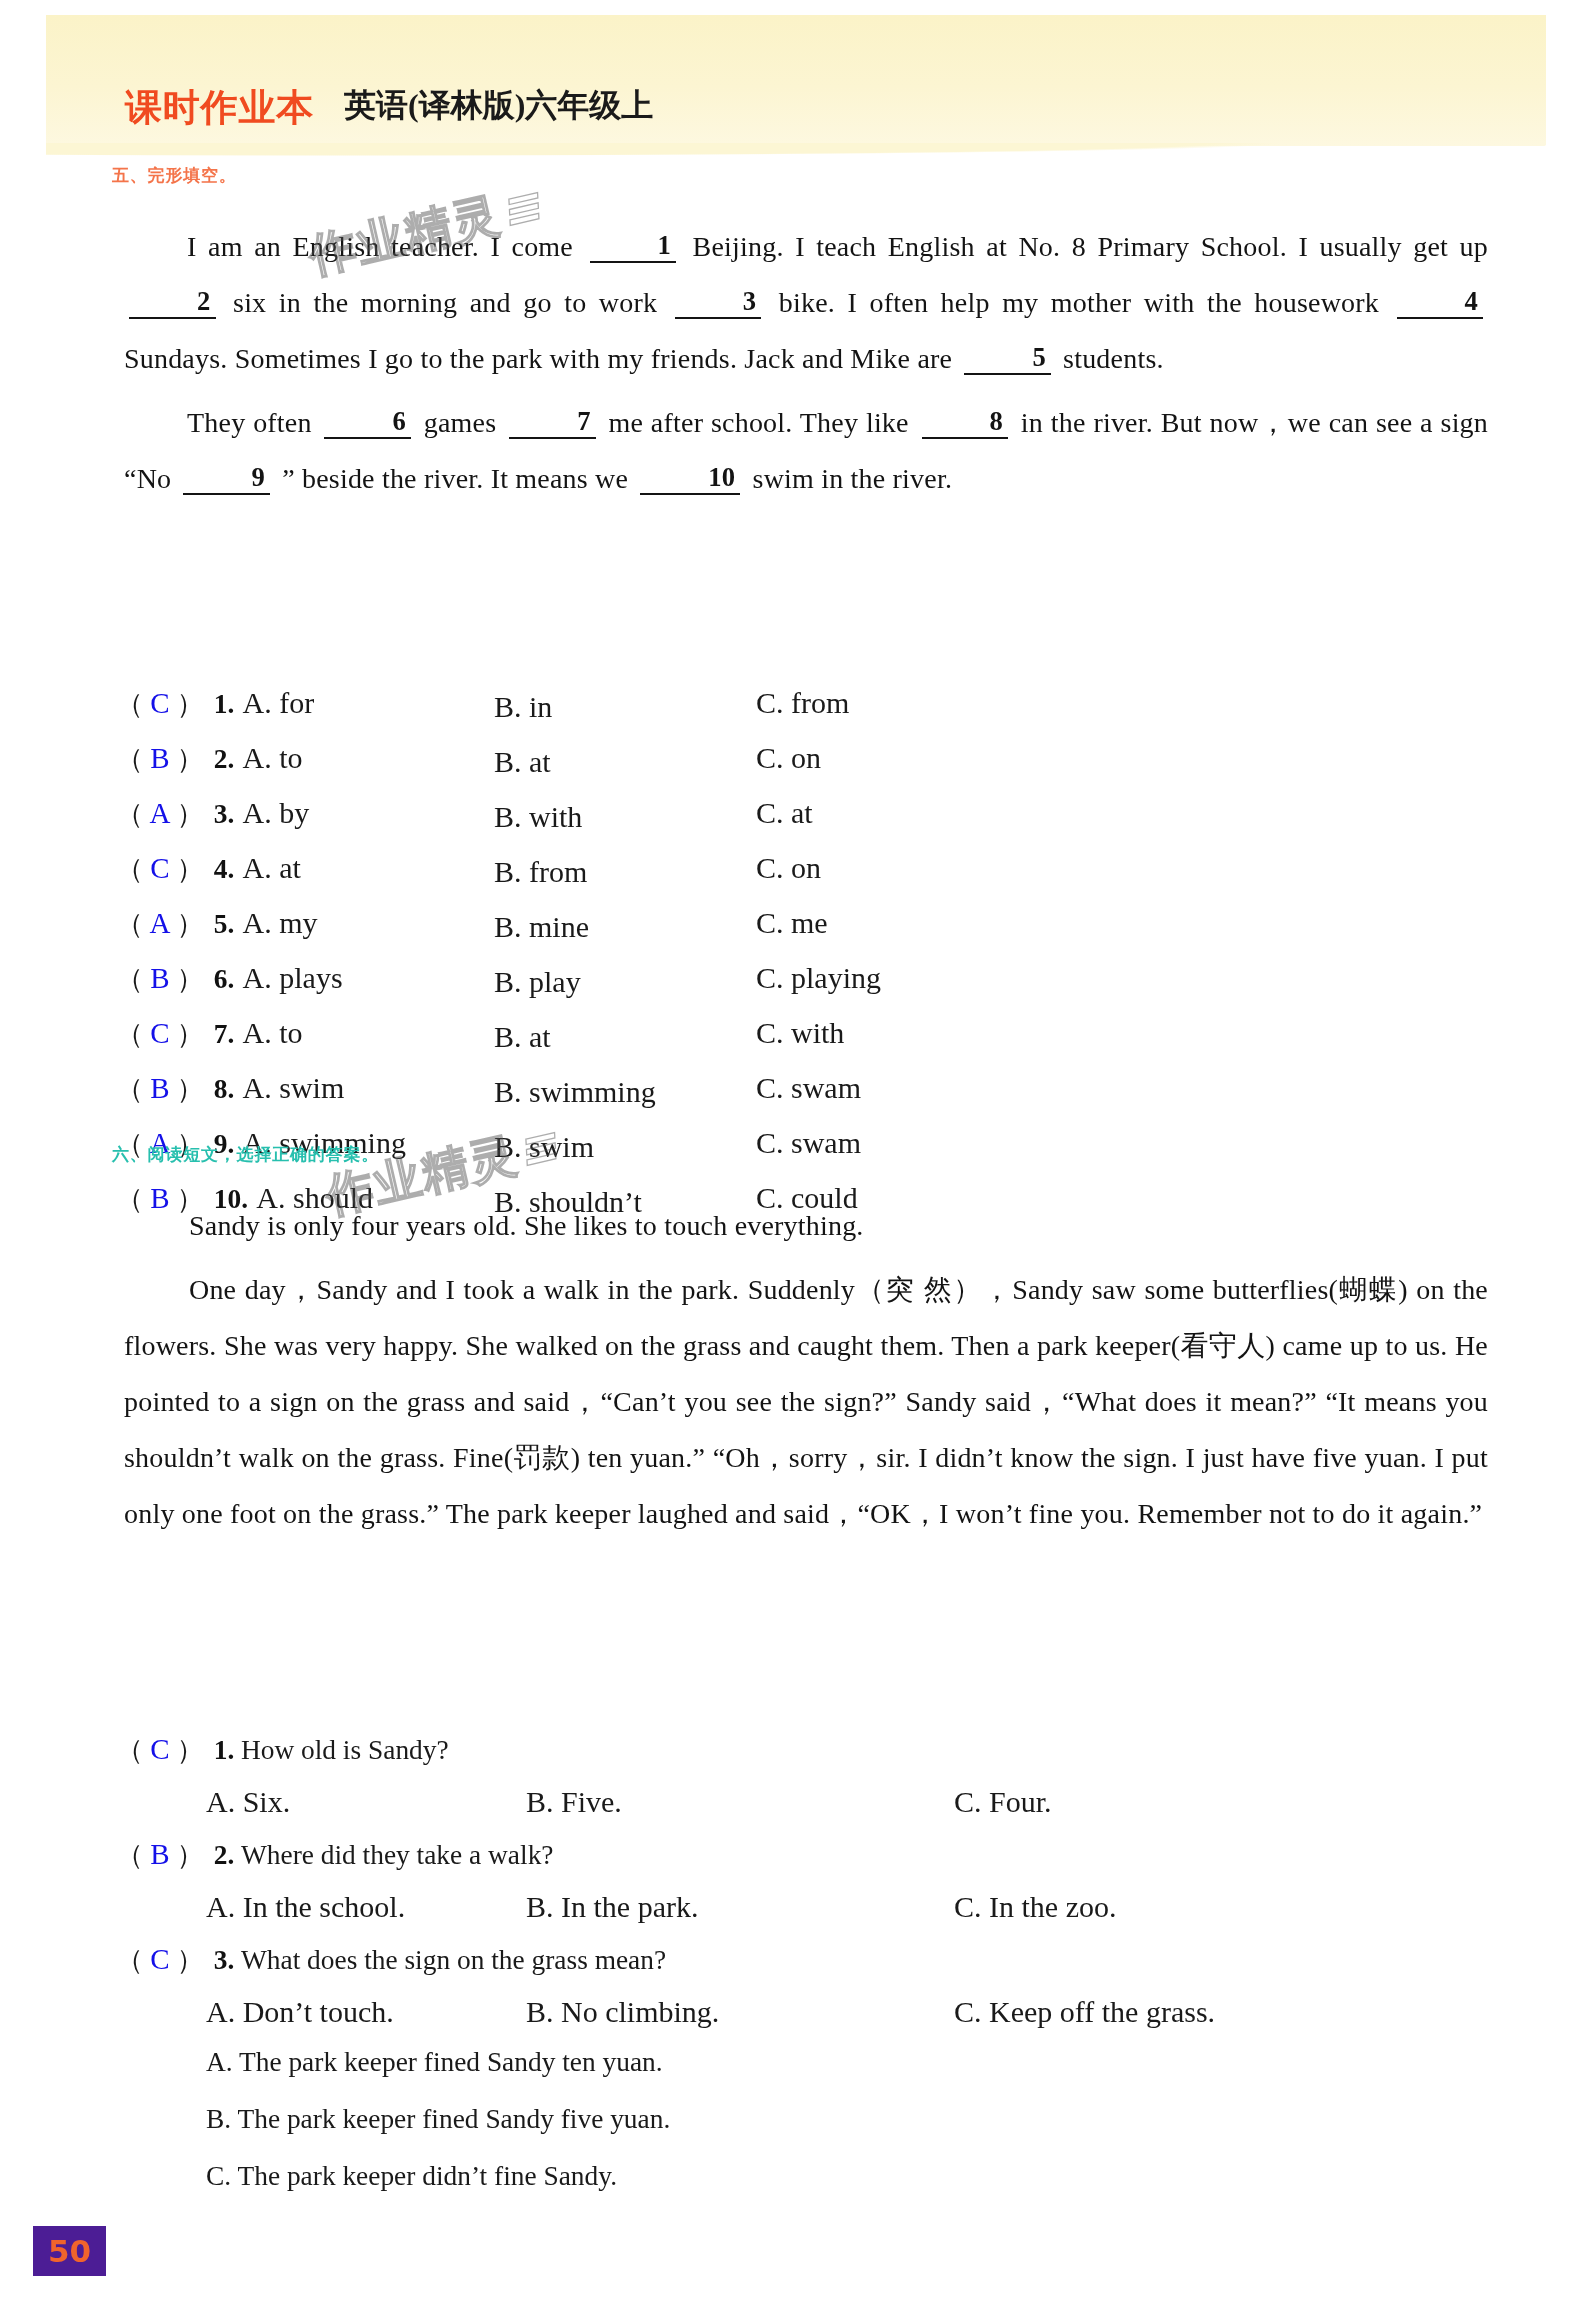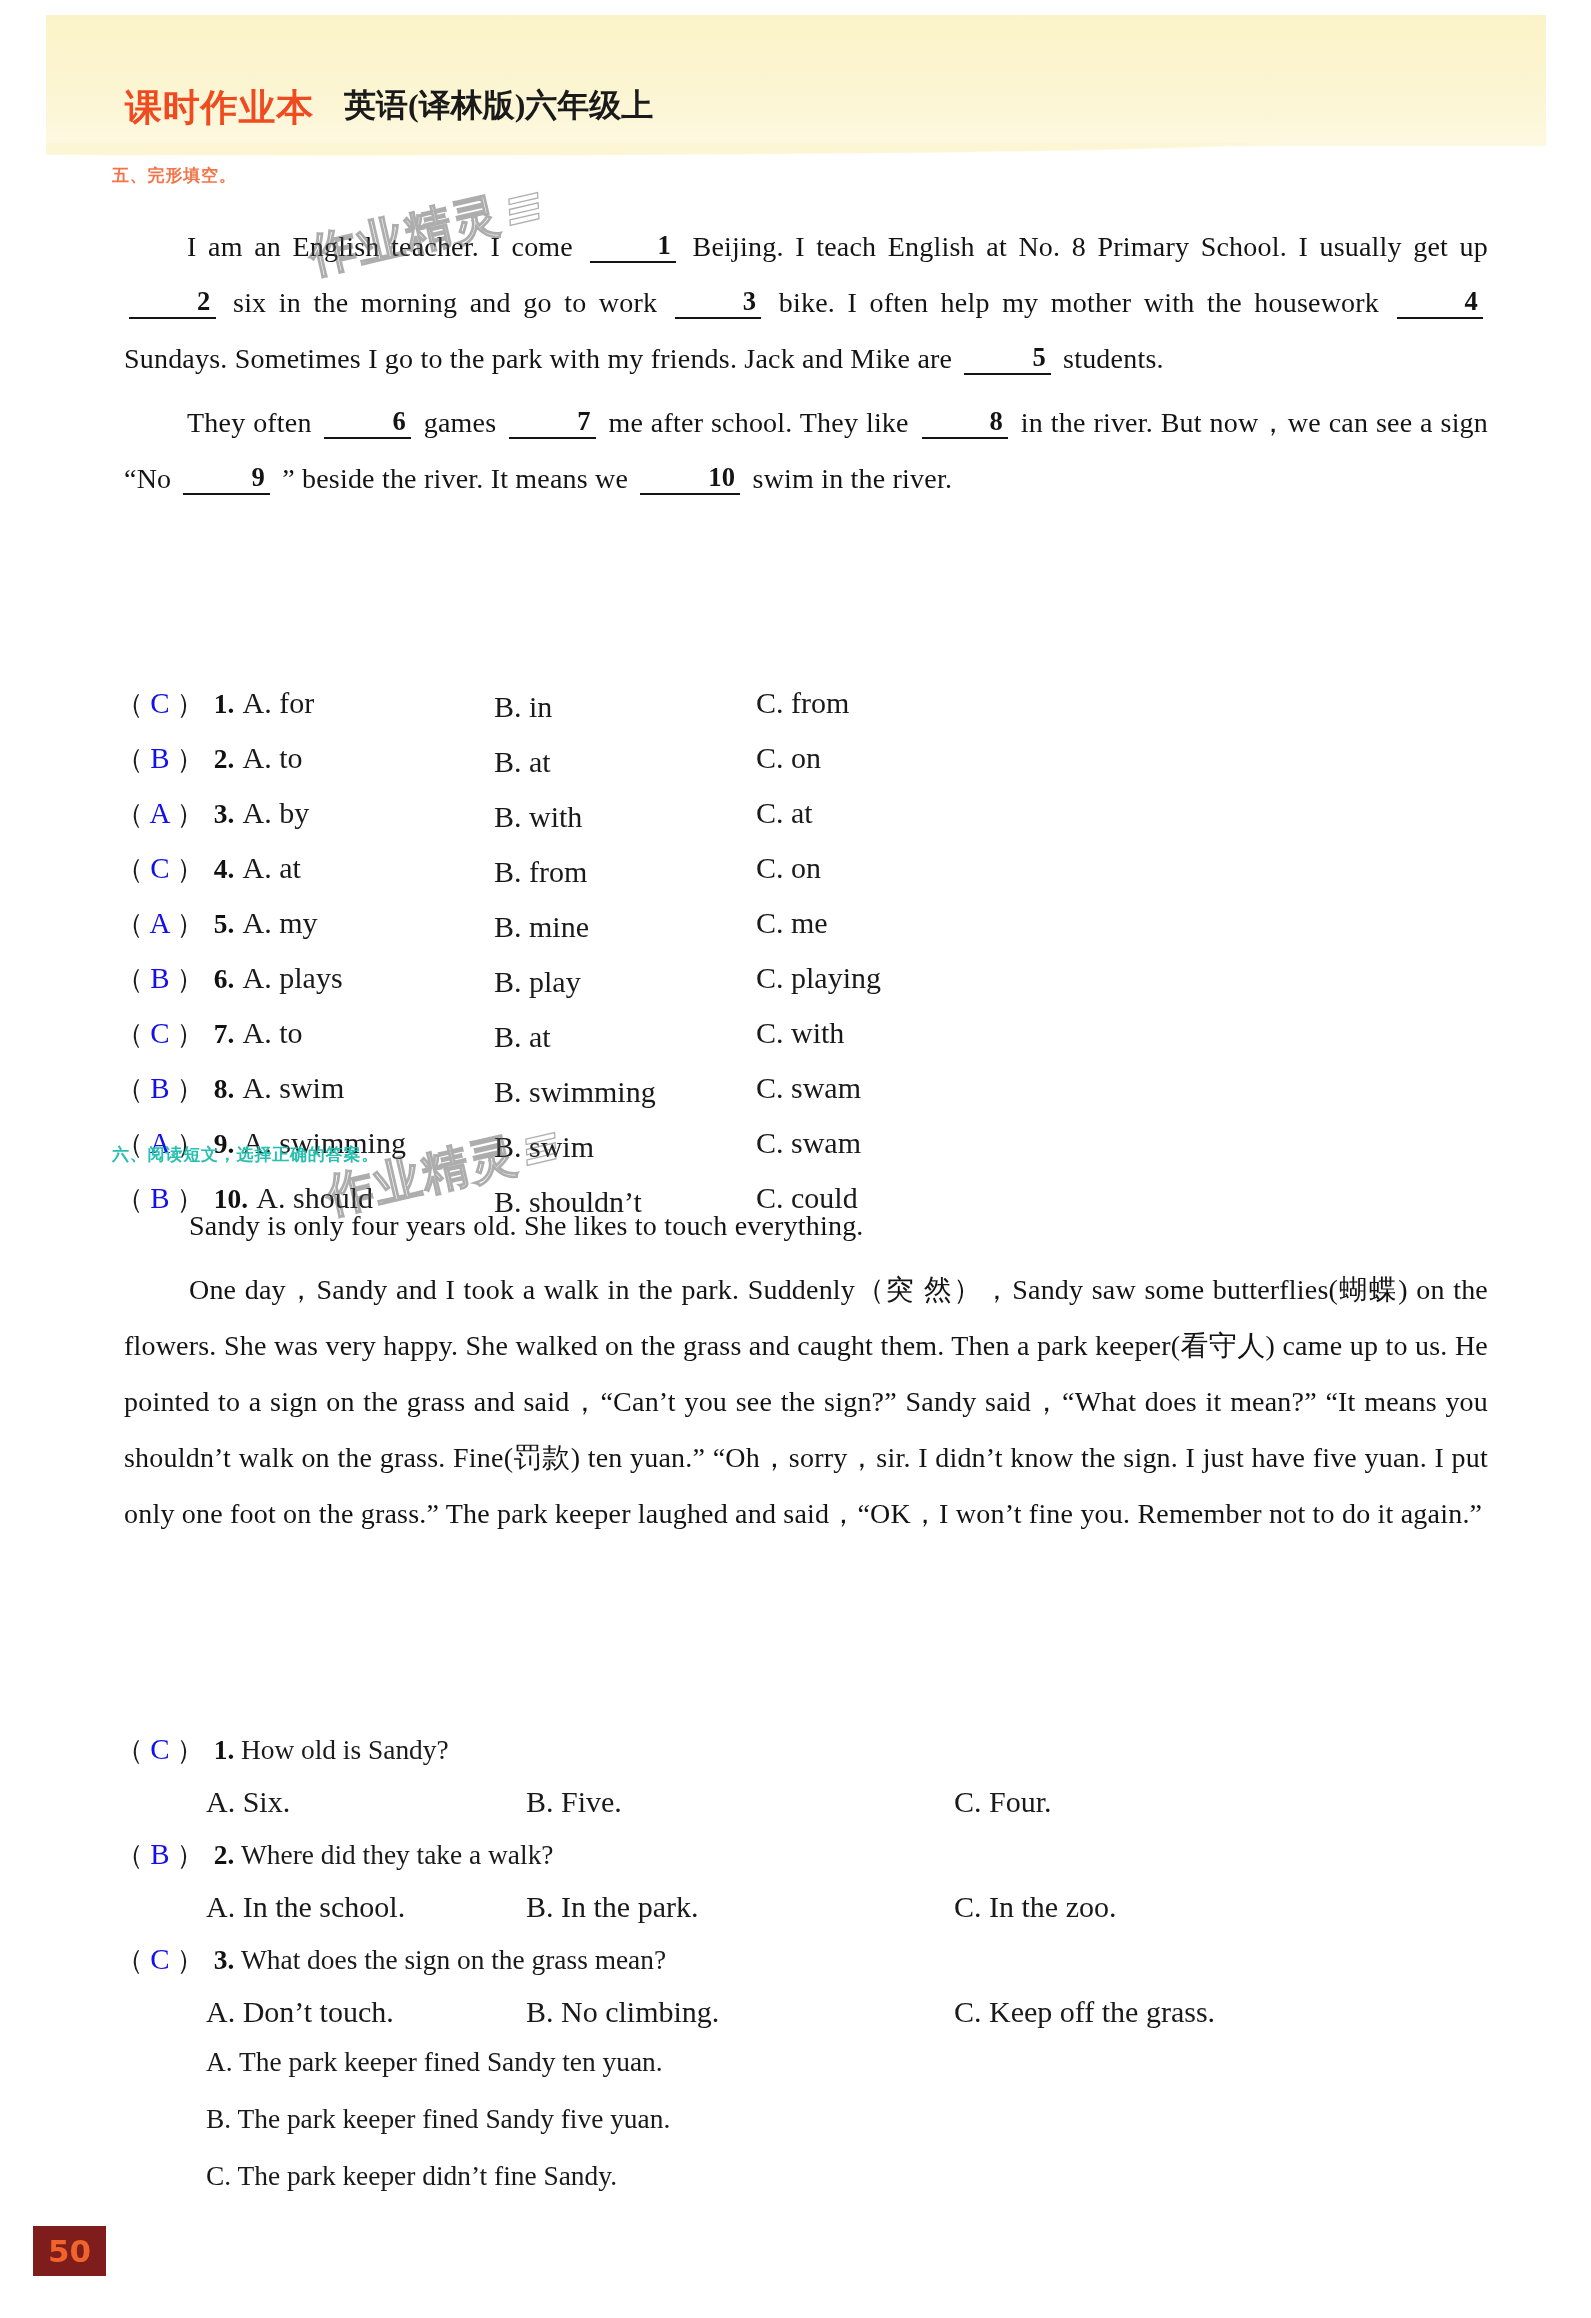--- a/index.html
+++ b/index.html
@@ -180,21 +180,21 @@
     white-space: nowrap;
   }
 
   
   .page-number {
     position: absolute;
     left: 33px;
     bottom: 43px;
     width: 73px;
     height: 50px;
-    background: #7f1d1d;
+    background: #4c1d95;
     display: flex;
     align-items: center;
     justify-content: center;
     font-family: "DejaVu Sans", sans-serif;
     font-weight: bold;
     font-size: 31px;
     color: #f0642c;
   }
 
   

